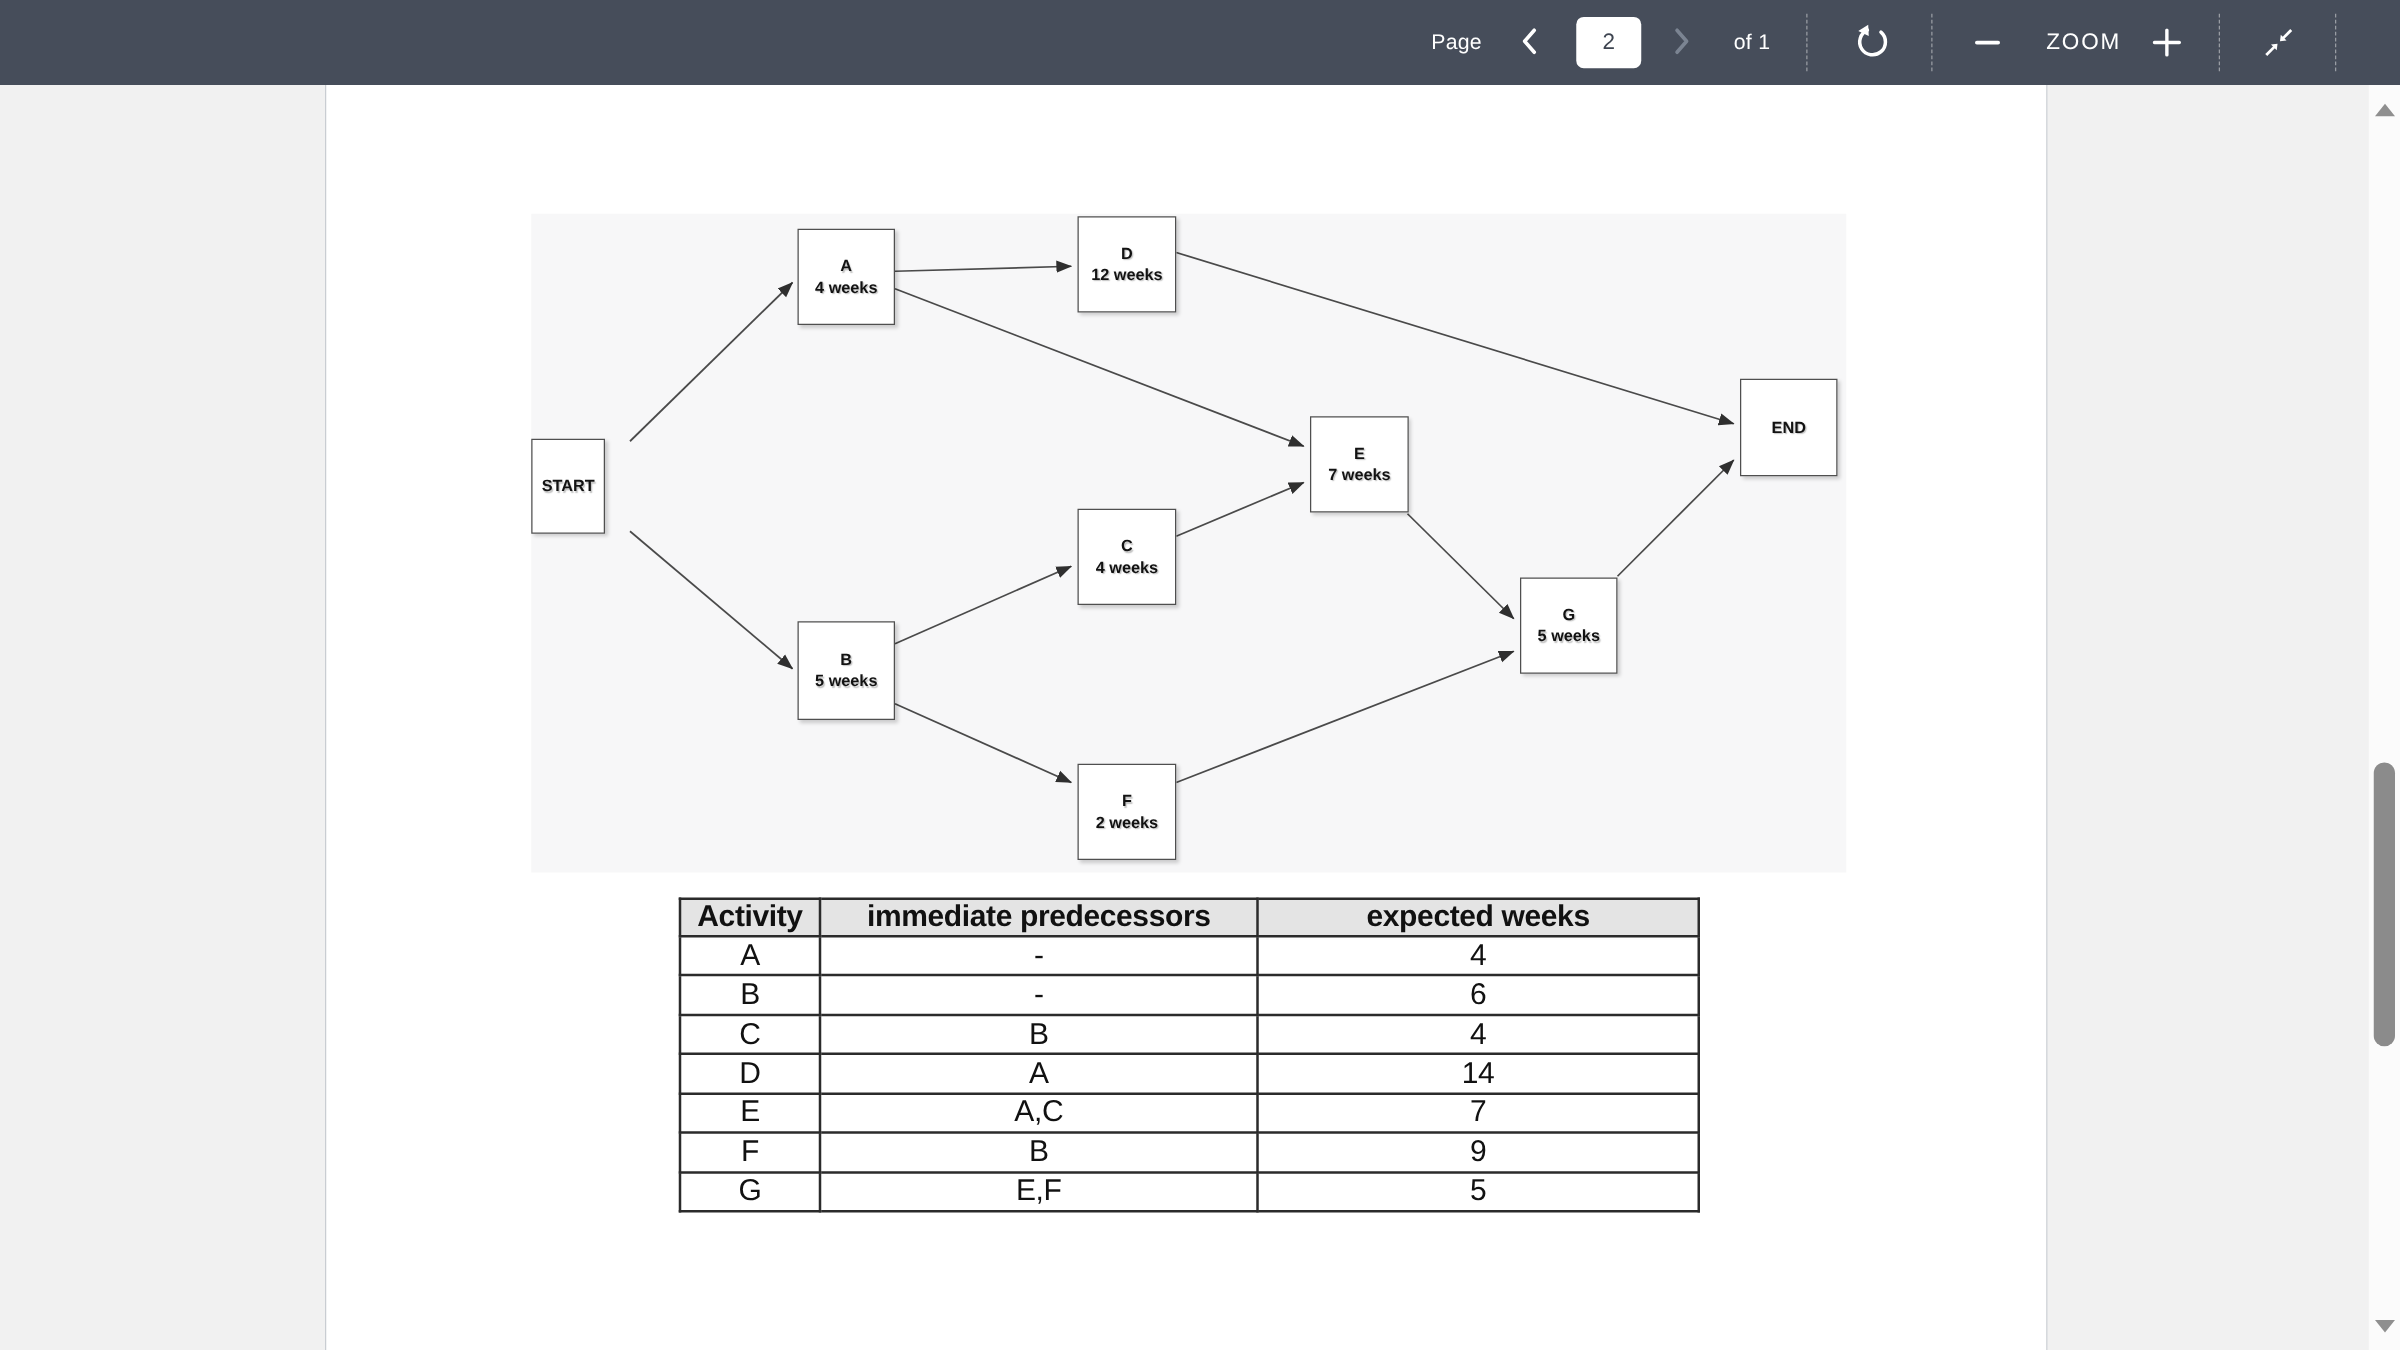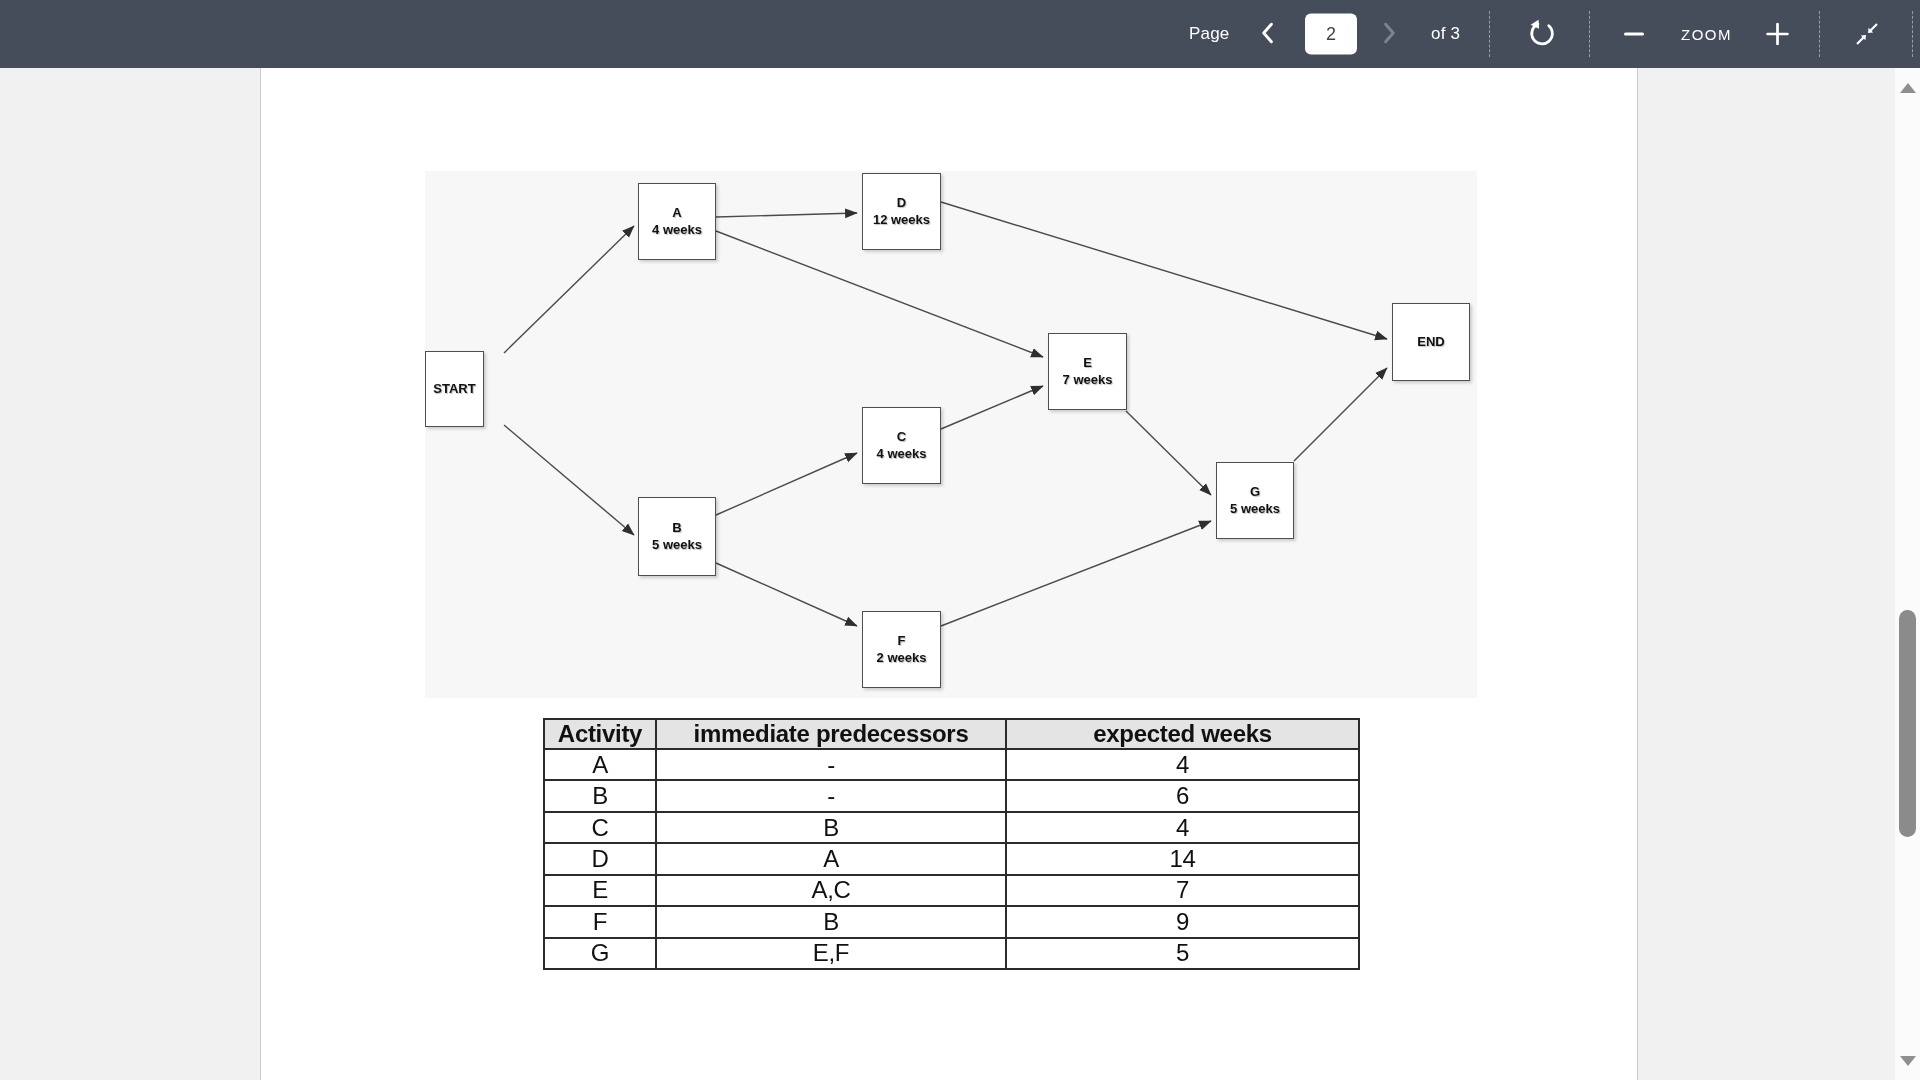--- a/index.html
+++ b/index.html
@@ -2,28 +2,28 @@
 <html><head>
 <meta charset="utf-8">
 <style>
   * { margin:0; padding:0; box-sizing:border-box; }
   html,body { width:1920px; height:1080px; overflow:hidden; background:#f1f1f1;
               font-family:"Liberation Sans", sans-serif; }
 
   
   .toolbar { position:absolute; left:0; top:0; width:1920px; height:68px;
              background:#464d5a; z-index:50; }
-  .tb { position:absolute; top:50%; transform:translateY(-50%); color:#fff;margin-left:44px; }
+  .tb { position:absolute; top:50%; transform:translateY(-50%); color:#fff; }
   .tb-label { font-size:17px; letter-spacing:.2px; }
   .chev-btn { background:none; border:none; cursor:pointer; height:26px; }
   .page-box { width:52px; height:41px; background:#fff; border-radius:6px;
               display:flex; align-items:center; justify-content:center;
               color:#3e4551; font-size:18px; cursor:text; }
   .tb-sep { width:0; height:46px; border-left:1px dashed rgba(255,255,255,.45); }
-  .zoom-word { font-size:15px; letter-spacing:1.5px; }
+  .zoom-word { font-size:18px; letter-spacing:1.5px; }
   .minus-bar { width:20px; height:3px; background:#fff; border-radius:2px; }
   .icon-btn { background:none; border:none; cursor:pointer; display:flex;
               align-items:center; justify-content:center; }
 
   
   .main { position:absolute; left:0; top:68px; right:0; bottom:0; background:#f1f1f1; }
   .page { position:absolute; left:260px; top:0; width:1378px; bottom:0; background:#fff;
           border-left:1px solid #c9cdd2; border-right:1px solid #c9cdd2; }
 
   
@@ -70,21 +70,21 @@
   <div class="tb page-box" style="left:1261px">
     <span>2</span>
   </div>
 
   <button class="tb chev-btn" style="left:1339px">
     <svg width="14" height="22" viewBox="0 0 12 20">
       <polyline points="2,2 9,10 2,18" fill="none" stroke="#7b8492" stroke-width="2.6" stroke-linecap="round" stroke-linejoin="round"></polyline>
     </svg>
   </button>
 
-  <span class="tb tb-label" style="left:1387px">of 3</span>
+  <span class="tb tb-label" style="left:1387px">of 1</span>
 
   <div class="tb tb-sep" style="left:1445px"></div>
 
   <button class="tb icon-btn" style="left:1483px">
     <svg width="30" height="30" viewBox="0 0 28 28">
       <path d="M 10.2 4.8 A 9.6 9.6 0 1 0 20.3 6.3" fill="none" stroke="#ffffff" stroke-width="2.6" stroke-linecap="round"></path>
       <polygon points="10.8,0.8 11.2,9.2 3.4,5.4" fill="#ffffff"></polygon>
     </svg>
   </button>
 

